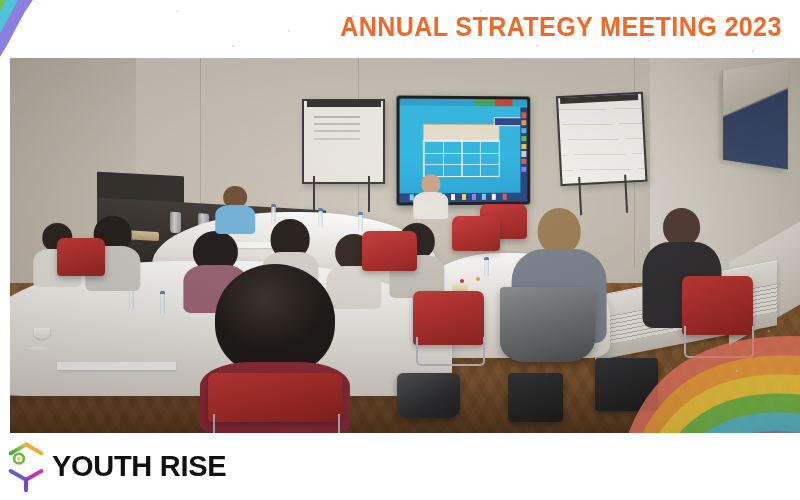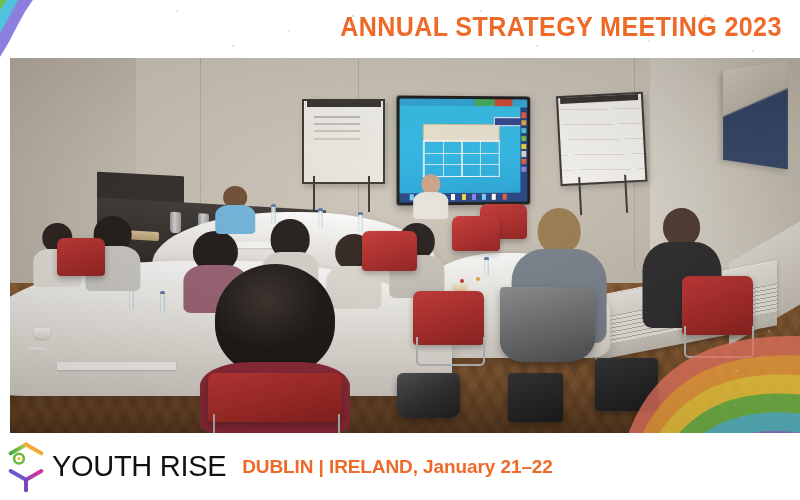--- a/index.html
+++ b/index.html
@@ -169,21 +169,21 @@
   .bag2{position:absolute;border-radius:4px;
     background:linear-gradient(160deg,#2c2d31,#121315);box-shadow:0 3px 6px rgba(0,0,0,.4);}
 
   .photo-shade{position:absolute;inset:0;
     background:radial-gradient(120% 95% at 50% 40%,rgba(255,255,255,.08),rgba(20,14,6,.30) 100%);}
 
   
   .footer{position:absolute;left:0;bottom:0;width:100%;height:67px;
     background:#ffffff;z-index:8;display:flex;align-items:center;}
   .logo-mark{width:44px;height:52px;margin-left:4px;flex:0 0 auto;}
-  .brand{font-size:29px;font-weight:normal;color:#111111;letter-spacing:-.3px;margin-left:4px;}
+  .brand{font-size:29px;font-weight:bold;color:#111111;letter-spacing:-.3px;margin-left:4px;}
   .subtitle{font-size:19px;font-weight:bold;color:#ef6a28;margin-left:16px;letter-spacing:-.1px;}
 </style>
 </head>
 <body>
 
 <div class="poster">
 
   <div class="photo">
     <div class="photo-inner">
 
@@ -466,16 +466,15 @@
           <path d="M85 68 L50 88" stroke="url(#gBR)"></path>
           <path d="M50 88 L15 68" stroke="url(#gBL)"></path>
           <path d="M15 68 L15 28" stroke="url(#gL)"></path>
           <path d="M50 88 L50 112" stroke="#7a46c0"></path>
         </g>
         <circle cx="34" cy="40" r="11" fill="none" stroke="#6cb83f" stroke-width="6"></circle>
         <circle cx="34" cy="40" r="4" fill="#f4c63c"></circle>
       </svg>
     </div>
     <div class="brand">YOUTH RISE</div>
-    <div class="subtitle">DUBLIN | IRELAND, January 21–22</div>
   </div>
 
 </div>
 
 </body></html>

